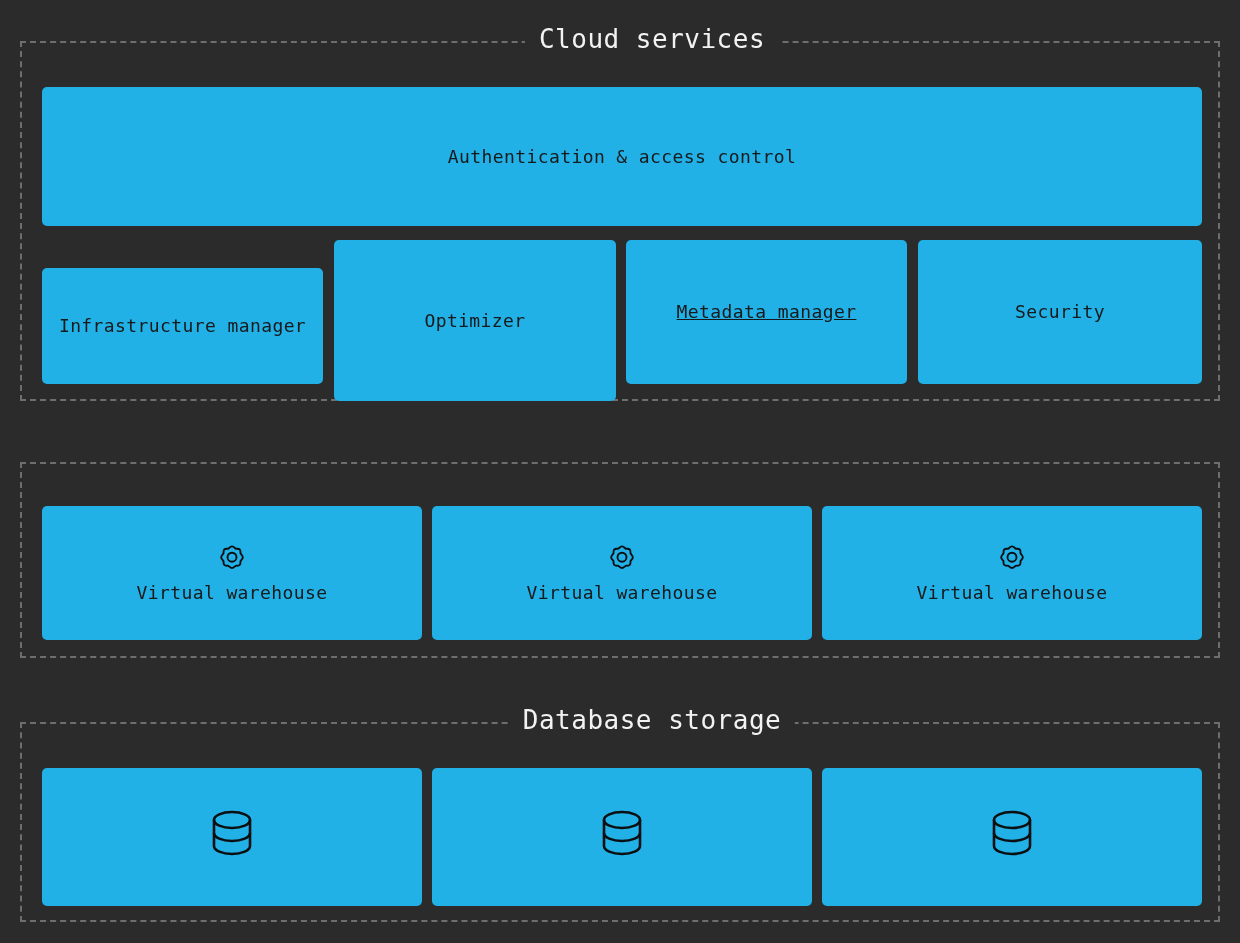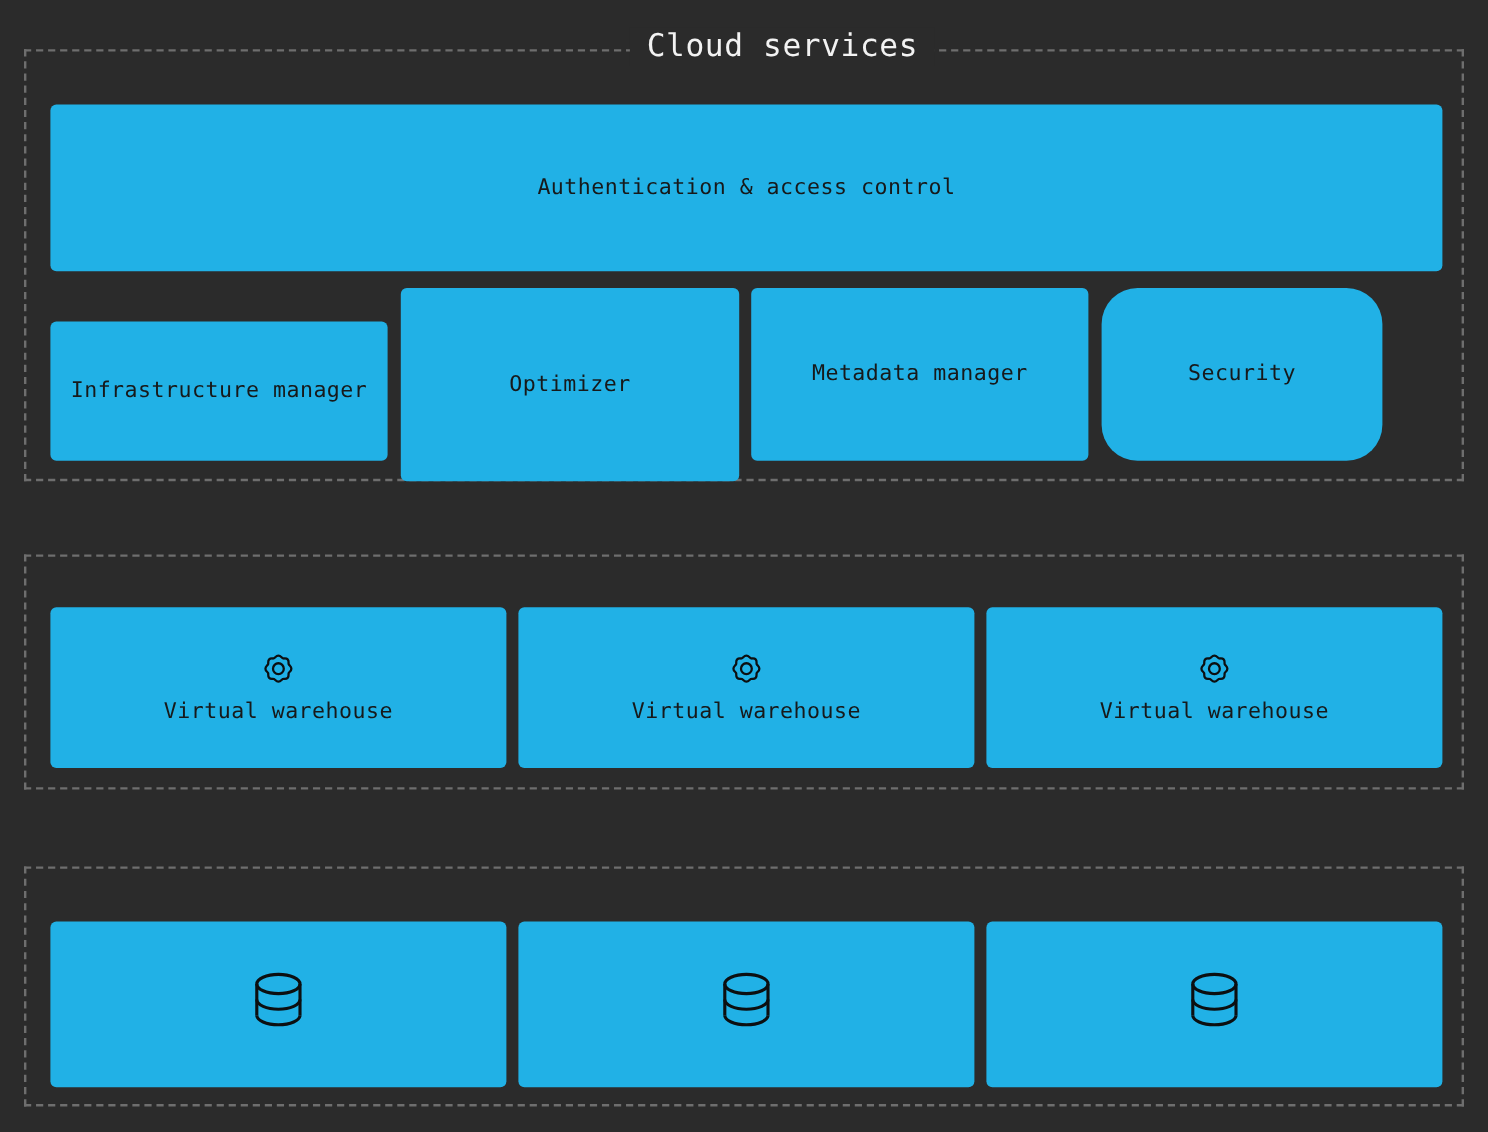--- a/index.html
+++ b/index.html
@@ -74,22 +74,22 @@
   .node-icon {
     display: block;
     margin-bottom: 8px;
     line-height: 0;
   }
 
   
   #node-auth            { left: 20px;  top: 44px;  width: 1160px; height: 139px; }
   #node-infrastructure  { left: 20px;  top: 197px; width: 281px;  height: 116px; margin-top: 28px; }
   #node-optimizer       { left: 312px; top: 197px; width: 282px;  height: 161px; }
-  #node-metadata        { left: 604px; top: 197px; width: 281px;  height: 144px; }
-  #node-security        { left: 896px; top: 197px; width: 234px;  height: 144px; border-radius: 30px; }
+  #node-metadata        { left: 604px; top: 197px; width: 281px;  height: 144px; text-decoration: underline; }
+  #node-security        { left: 896px; top: 197px; width: 284px;  height: 144px; }
 
   
   #node-vw-1 { left: 20px;  top: 42px; width: 380px; height: 134px; }
   #node-vw-2 { left: 410px; top: 42px; width: 380px; height: 134px; }
   #node-vw-3 { left: 800px; top: 42px; width: 380px; height: 134px; }
 
   
   #node-db-1 { left: 20px;  top: 44px; width: 380px; height: 138px; }
   #node-db-2 { left: 410px; top: 44px; width: 380px; height: 138px; }
   #node-db-3 { left: 800px; top: 44px; width: 380px; height: 138px; }
@@ -174,20 +174,21 @@
                    c0 -2.0 1.7 -2.6 2.2 -3.7 c0.5 -1.1 -0.5 -2.6 0.9 -4.0
                    c1.4 -1.4 2.9 -0.4 4.0 -0.9 c1.1 -0.5 1.7 -2.2 3.7 -2.2 Z" transform="translate(0,1.2)" fill="none" stroke="#0c0f11" stroke-width="1.9" stroke-linejoin="round"></path>
           <circle cx="16" cy="15.2" r="4.5" fill="none" stroke="#0c0f11" stroke-width="1.9"></circle>
         </svg>
       </span>
       <div class="node-label">Virtual warehouse</div>
     </div>
   </div>
 
   <div class="section" id="section-database-storage">
+    <div class="section-title">Database storage</div>
 
     <div class="node" id="node-db-1">
       <span class="node-icon">
         <svg width="46" height="50" viewBox="0 0 46 50" aria-hidden="true">
           <ellipse cx="23" cy="12" rx="18" ry="8" fill="none" stroke="#0c0f11" stroke-width="2.6"></ellipse>
           <path d="M5 12 V38" fill="none" stroke="#0c0f11" stroke-width="2.6"></path>
           <path d="M41 12 V38" fill="none" stroke="#0c0f11" stroke-width="2.6"></path>
           <path d="M5 38 a18 8 0 0 0 36 0" fill="none" stroke="#0c0f11" stroke-width="2.6"></path>
           <path d="M5 25 a18 8 0 0 0 36 0" fill="none" stroke="#0c0f11" stroke-width="2.6"></path>
         </svg>

